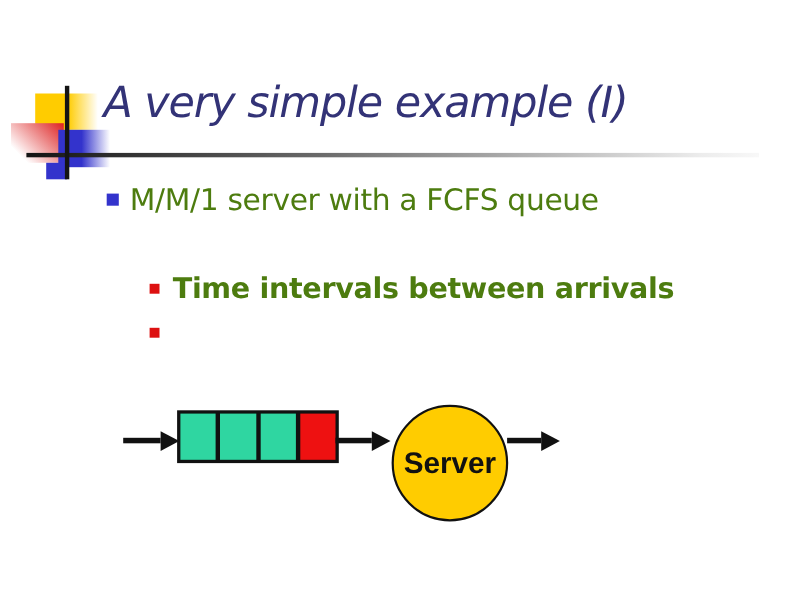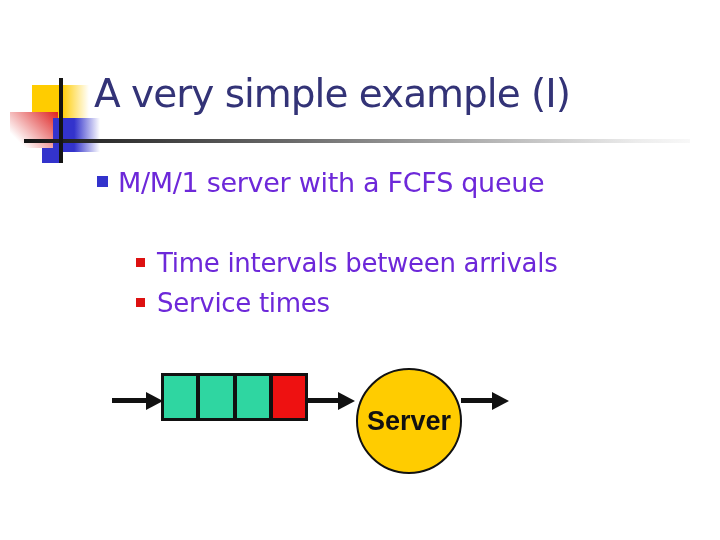--- a/index.html
+++ b/index.html
@@ -16,30 +16,30 @@
   .dec-blue{left:53px;top:118px;width:47px;height:34px;z-index:3;
     background:linear-gradient(90deg,#3333CC 45%, rgba(51,51,204,0) 100%);}
   .dec-blue-small{left:42px;top:148px;width:19px;height:15px;background:#3333CC;z-index:3;}
   .title-rule{left:24px;top:139px;width:666px;height:4px;z-index:4;
     background:linear-gradient(90deg,#141414 0%, #6a6a6a 40%, #b5b5b5 70%, #ececec 92%, #f8f8f8 100%);}
   .dec-vline{left:59px;top:78px;width:4px;height:85px;background:#141414;z-index:5;}
 
   
   .slide-title{
     position:absolute;left:94px;top:72px;width:600px;z-index:6;
-    font-size:39px;line-height:1.15;letter-spacing:-1px;color:#333377;
+    font-size:39px;line-height:1.15;letter-spacing:-1px;color:#333377;font-style:italic;
   }
 
   
-  .bullet-row{position:absolute;display:flex;align-items:flex-start;color:#6d28d9;justify-content:center;}
+  .bullet-row{position:absolute;display:flex;align-items:flex-start;color:#4d7c0f;justify-content:center;}
   .bullet-row.l1{left:97px;font-size:27px;line-height:1.2;letter-spacing:-0.3px;}
   .bullet-row.l2{left:136px;font-size:26px;line-height:1.2;letter-spacing:-0.3px;}
   .row-1{top:167px;}
   .row-2{top:207px;}
-  .row-3{top:248px;}
+  .row-3{top:248px;font-weight:bold;}
   .row-4{top:288px;}
   .sq{flex:none;}
   .sq-blue{width:11px;height:11px;background:#3333CC;margin:9px 10px 0 0;}
   .sq-red{width:9px;height:9px;background:#DD1111;margin:10px 12px 0 0;}
 
   
   .arrow-shaft{position:absolute;height:5px;background:#111;}
   .arrow-head{position:absolute;width:0;height:0;
     border-top:9px solid transparent;border-bottom:9px solid transparent;
     border-left:17px solid #111;}
@@ -72,21 +72,20 @@
   <div class="bullet-row l1 row-1">
     <span class="sq sq-blue"></span>
     <span>M/M/1 server with a FCFS queue</span>
   </div>
   <div class="bullet-row l2 row-3">
     <span class="sq sq-red"></span>
     <span>Time intervals between arrivals</span>
   </div>
   <div class="bullet-row l2 row-4">
     <span class="sq sq-red"></span>
-    <span>Service times</span>
   </div>
 
   <div class="arrow-shaft" style="left:112px;top:398px;width:34px;"></div>
   <div class="arrow-head" style="left:146px;top:392px;"></div>
 
   <div class="queue-box">
       <div class="queue-cell" style="background: rgb(47, 214, 161);"></div>
       <div class="queue-cell" style="background: rgb(47, 214, 161);"></div>
       <div class="queue-cell" style="background: rgb(47, 214, 161);"></div>
       <div class="queue-cell" style="background: rgb(238, 17, 17);"></div>

